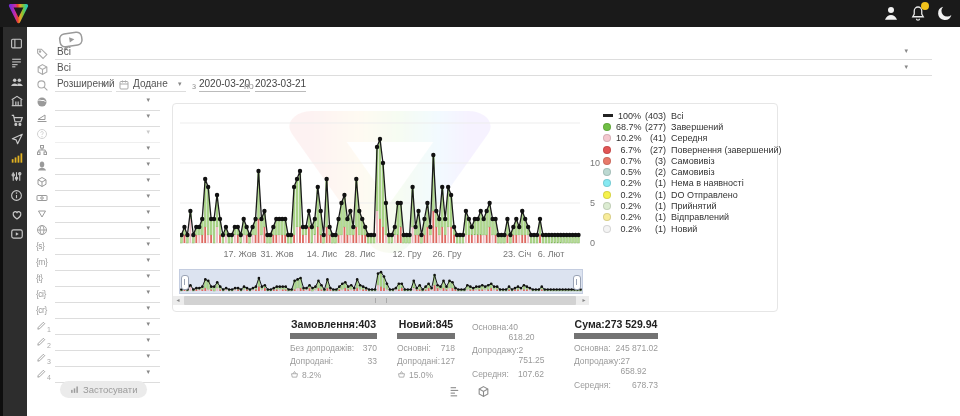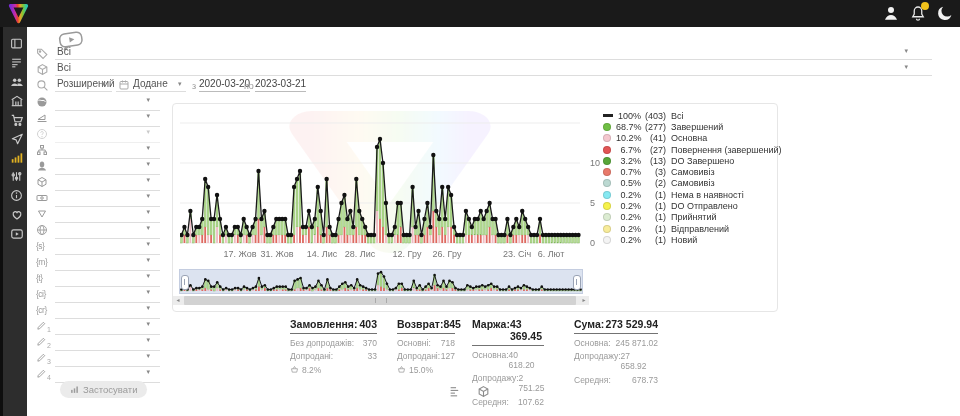--- a/index.html
+++ b/index.html
@@ -47,22 +47,22 @@
   #nav{position:absolute;left:6px;top:165px;width:404px;height:25px;background:#dce3f0;border:1px solid #c4cde0;box-sizing:border-box;}
   .handle{position:absolute;top:5px;width:6px;height:13px;background:#fff;border:1px solid #9aa3b5;border-radius:3px;z-index:2;}
   .handle:after{content:"";position:absolute;left:2px;top:3px;width:1px;height:6px;background:#9aa3b5;}
   #sbar{position:absolute;left:0;top:192px;width:416px;height:9px;background:#ececec;}
   #sthumb{position:absolute;left:11px;top:0;width:392px;height:9px;background:#d2d2d2;border-radius:1px;}
   .grip{position:absolute;left:50%;top:2px;width:10px;height:5px;margin-left:-5px;
         border-left:1px solid #aaa;border-right:1px solid #aaa;background:transparent;}
   .sarrow{position:absolute;top:0;width:10px;height:9px;font-size:6px;line-height:9px;text-align:center;color:#888;}
   
   .stat{position:absolute;top:318px;}
-  .stat-t{display:flex;justify-content:space-between;font-size:10.5px;font-weight:bold;color:#222;
-          border-bottom:1px solid #737373;padding-bottom:3px;}
+  .stat-t{display:flex;justify-content:center;font-size:10.5px;font-weight:bold;color:#222;
+          border-bottom:6px solid #737373;padding-bottom:3px;}
   .stat-r{display:flex;justify-content:space-between;font-size:8.5px;color:#9a9a9a;margin-top:3.5px;}
   .stat-pct{display:flex;align-items:center;gap:3px;font-size:8.5px;color:#9a9a9a;margin-top:3.5px;}
   .fbtn{position:absolute;top:384px;width:14px;height:14px;color:#8a8a8a;background:none;border:none;padding:0;}
   svg{display:block;}
 </style>
 </head>
 <body>
 
 <div id="app">
 
@@ -810,33 +810,27 @@
         <div class="leg-row">
           <span class="leg-dot" style="background:#6fbf44"></span>
           <span class="leg-pct">68.7%</span>
           <span class="leg-cnt">(277)</span>
           <span class="leg-lbl">Завершений</span>
         </div>
         <div class="leg-row">
           <span class="leg-dot" style="background:#f4c7ce"></span>
           <span class="leg-pct">10.2%</span>
           <span class="leg-cnt">(41)</span>
-          <span class="leg-lbl">Основна</span>
+          <span class="leg-lbl">Середня</span>
         </div>
         <div class="leg-row">
           <span class="leg-dot" style="background:#e25555"></span>
           <span class="leg-pct">6.7%</span>
           <span class="leg-cnt">(27)</span>
           <span class="leg-lbl">Повернення (завершений)</span>
-        </div>
-        <div class="leg-row">
-          <span class="leg-dot" style="background:#57a639"></span>
-          <span class="leg-pct">3.2%</span>
-          <span class="leg-cnt">(13)</span>
-          <span class="leg-lbl">DO Завершено</span>
         </div>
         <div class="leg-row">
           <span class="leg-dot" style="background:#e8796a"></span>
           <span class="leg-pct">0.7%</span>
           <span class="leg-cnt">(3)</span>
           <span class="leg-lbl">Самовивіз</span>
         </div>
         <div class="leg-row">
           <span class="leg-dot" style="background:#bcd9d2"></span>
           <span class="leg-pct">0.5%</span>
@@ -1262,44 +1256,40 @@
     <div class="stat-pct">
         <svg width="9" height="9" viewBox="0 0 24 24" fill="none" stroke="currentColor" stroke-width="2">
           <path d="M4 10h16l-2 9H6z"></path>
           <path d="M8 10l4-6 4 6"></path>
         </svg>
         <span>8.2%</span>
       </div>
   </div>
   <div class="stat" style="left:397px;width:58px">
     <div class="stat-t">
-        <span>Возврат:</span>
+        <span>Новий:</span>
         <span>845</span>
       </div>
     <div class="stat-r">
         <span>Основні:</span>
         <span>718</span>
       </div>
     <div class="stat-r">
         <span>Допродані:</span>
         <span>127</span>
       </div>
     <div class="stat-pct">
         <svg width="9" height="9" viewBox="0 0 24 24" fill="none" stroke="currentColor" stroke-width="2">
           <path d="M4 10h16l-2 9H6z"></path>
           <path d="M8 10l4-6 4 6"></path>
         </svg>
         <span>15.0%</span>
       </div>
   </div>
   <div class="stat" style="left:472px;width:72px">
-    <div class="stat-t">
-        <span>Маржа:</span>
-        <span>43 369.45</span>
-      </div>
     <div class="stat-r">
         <span>Основна:</span>
         <span>40 618.20</span>
       </div>
     <div class="stat-r">
         <span>Допродажу:</span>
         <span>2 751.25</span>
       </div>
     <div class="stat-r">
         <span>Середня:</span>

